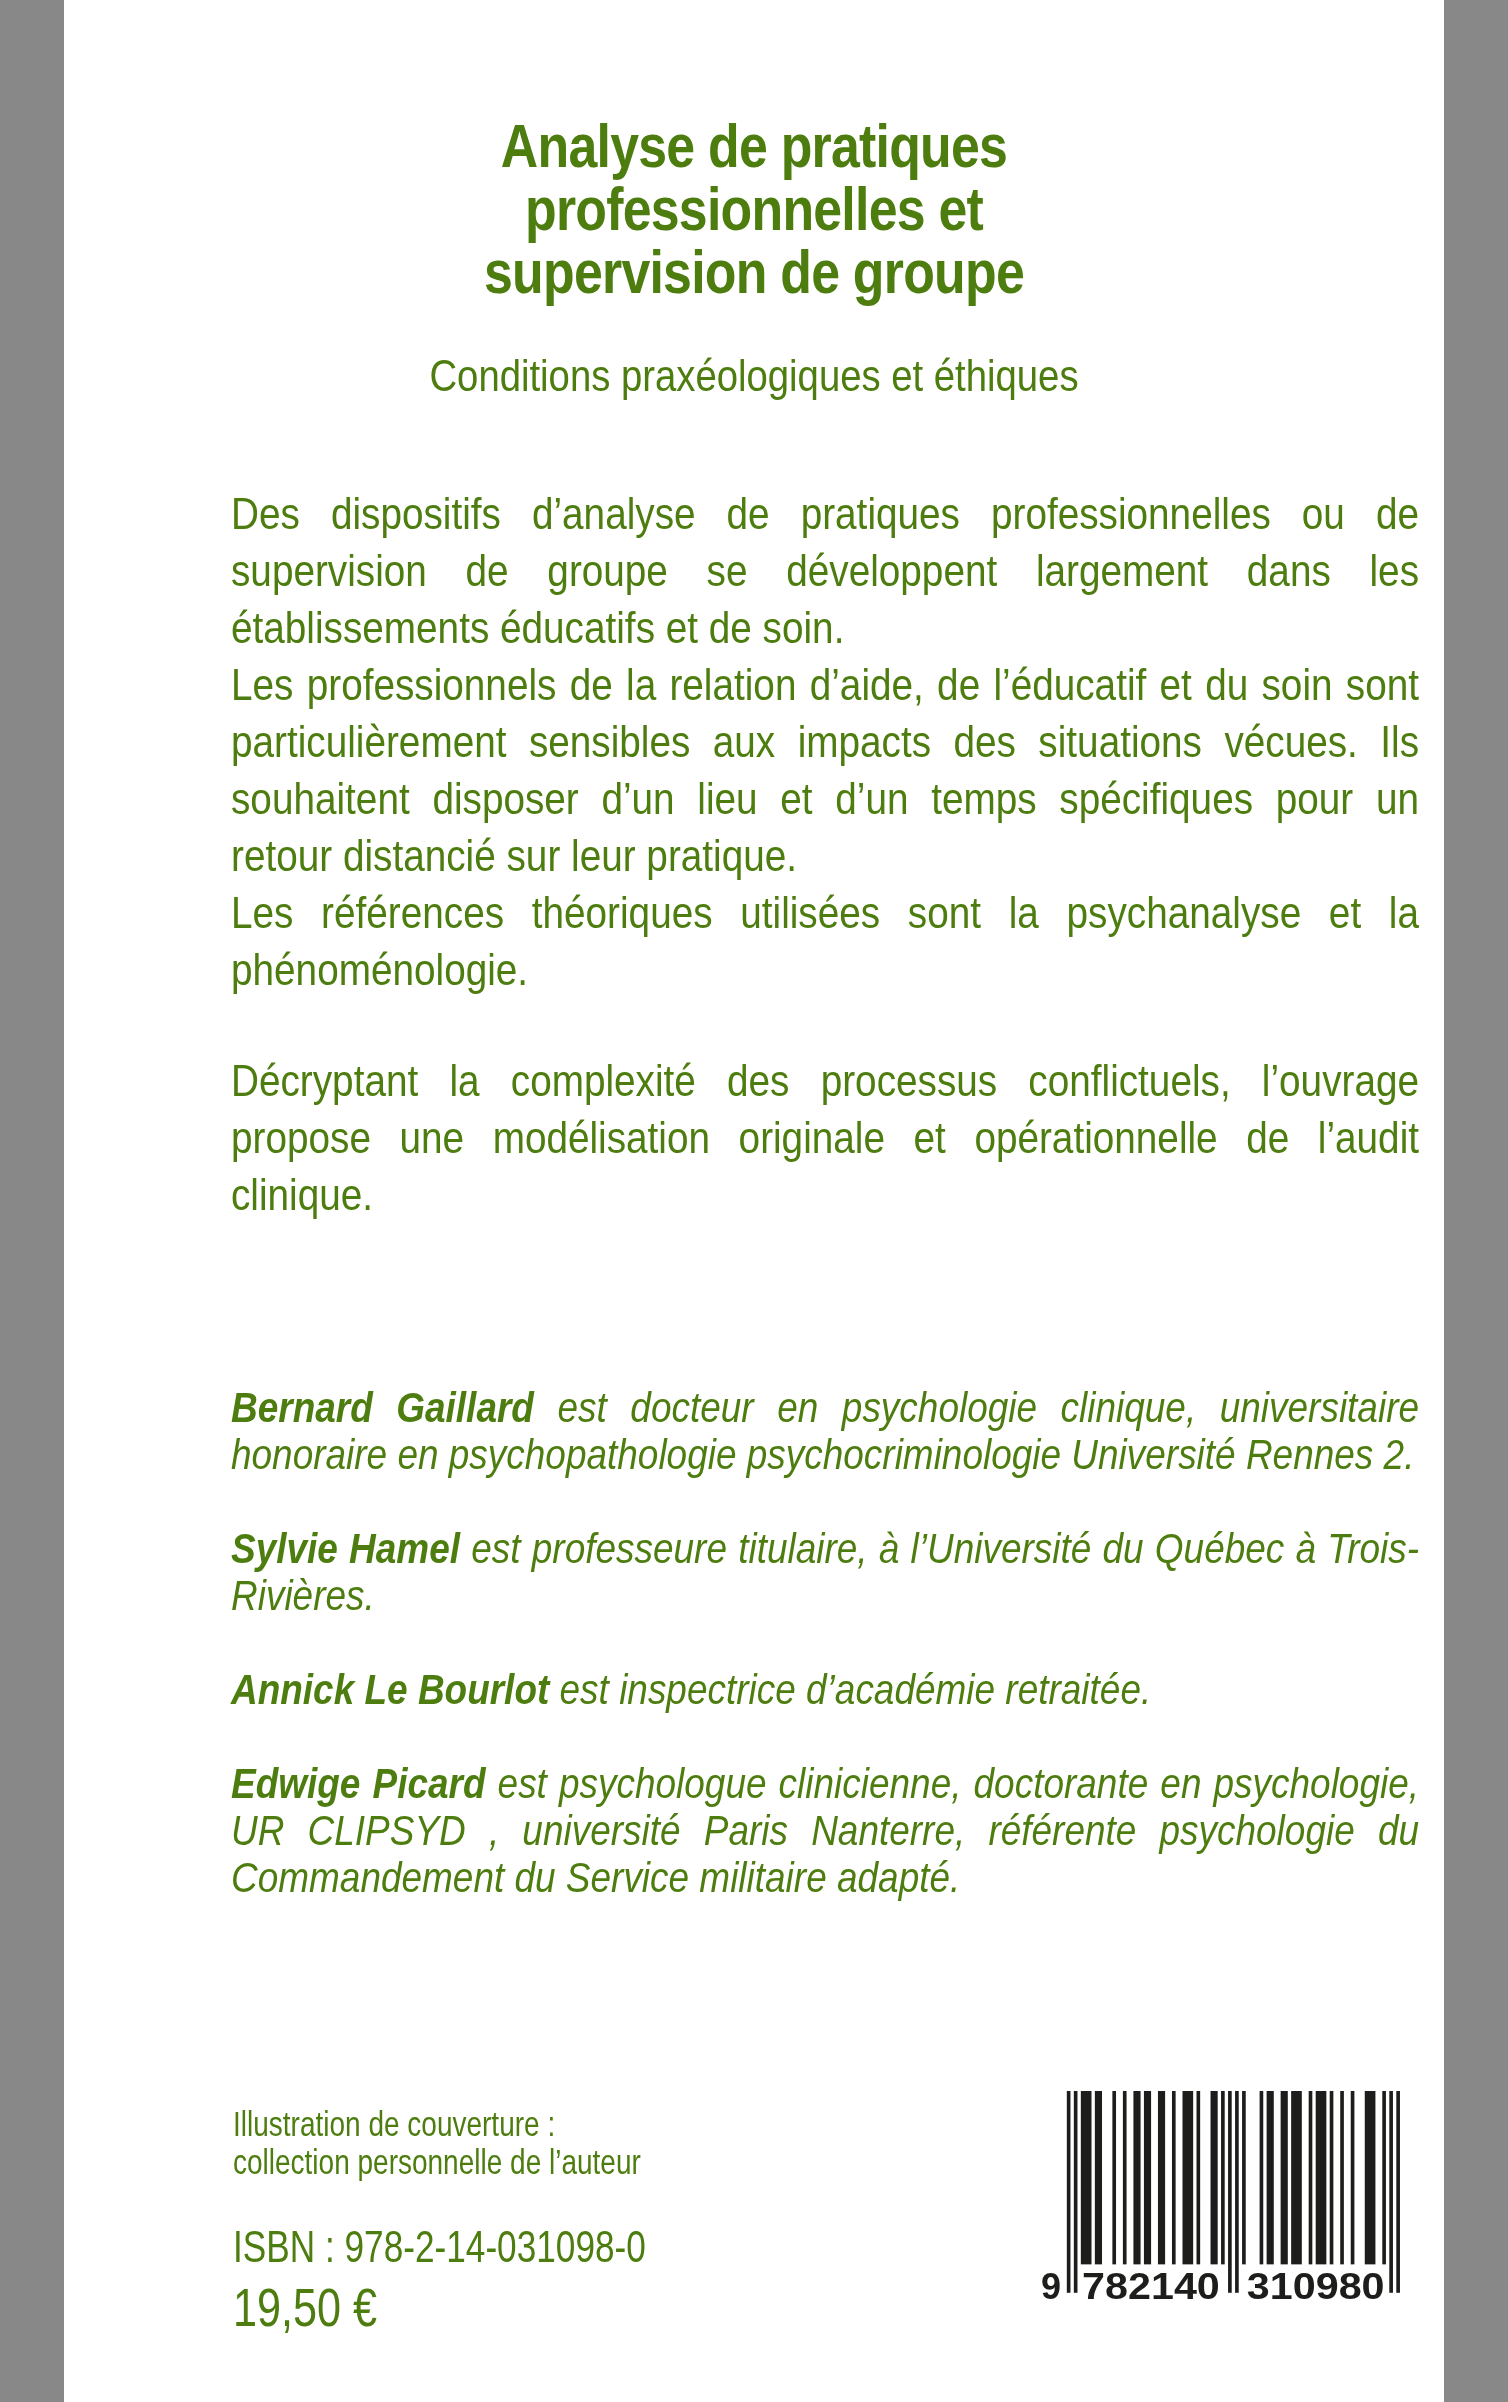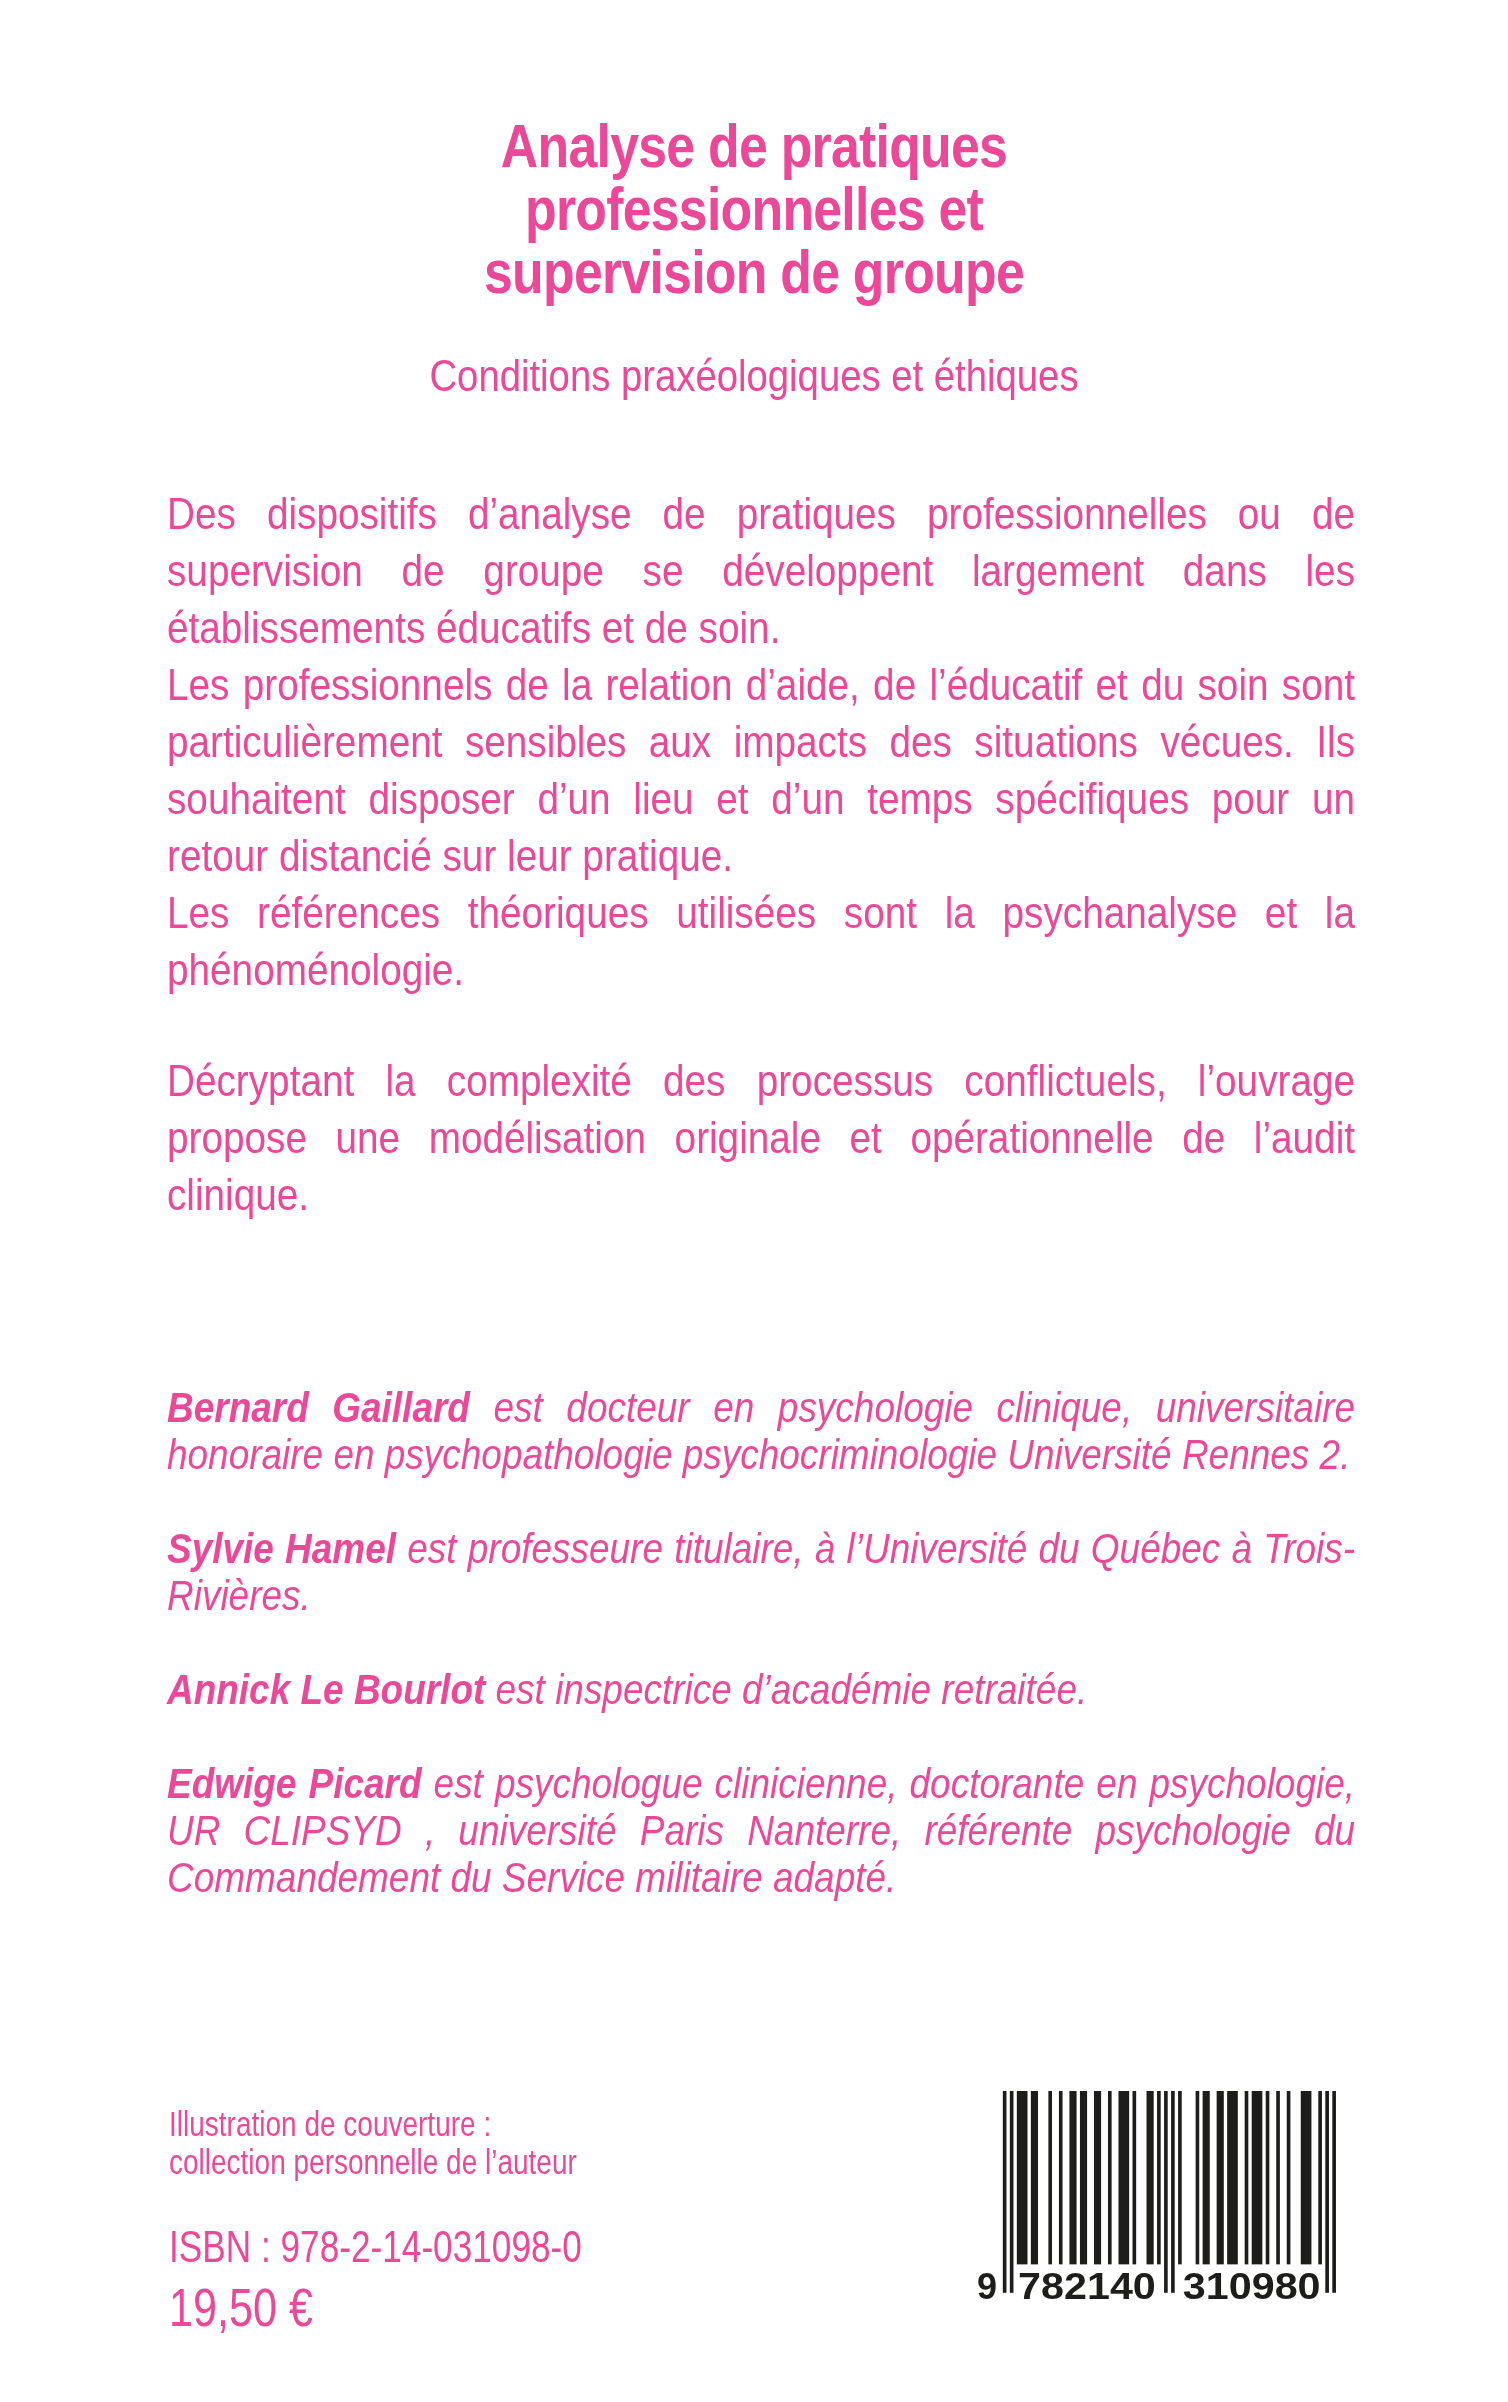--- a/index.html
+++ b/index.html
@@ -1,22 +1,22 @@
 <!DOCTYPE html>
 <html lang="fr" style="font-size:15px"><head>
 <meta charset="utf-8">
 <style>
   html, body { margin: 0; padding: 0; background: #888; }
   .page {
     position: relative;
-    width: 1508px;
+    width: 1380px;
     height: 2403px;
     margin: 0 auto;
     background: #ffffff;
-    color: #ec4899;
+    color: #4d7c0f;
     font-family: "Liberation Sans", sans-serif;
     overflow: hidden;
   }
   .title {
     position: absolute;
     left: 0; top: 115px;
     width: 100%;
     text-align: center;
     font-size: 61px;
     line-height: 63px;

